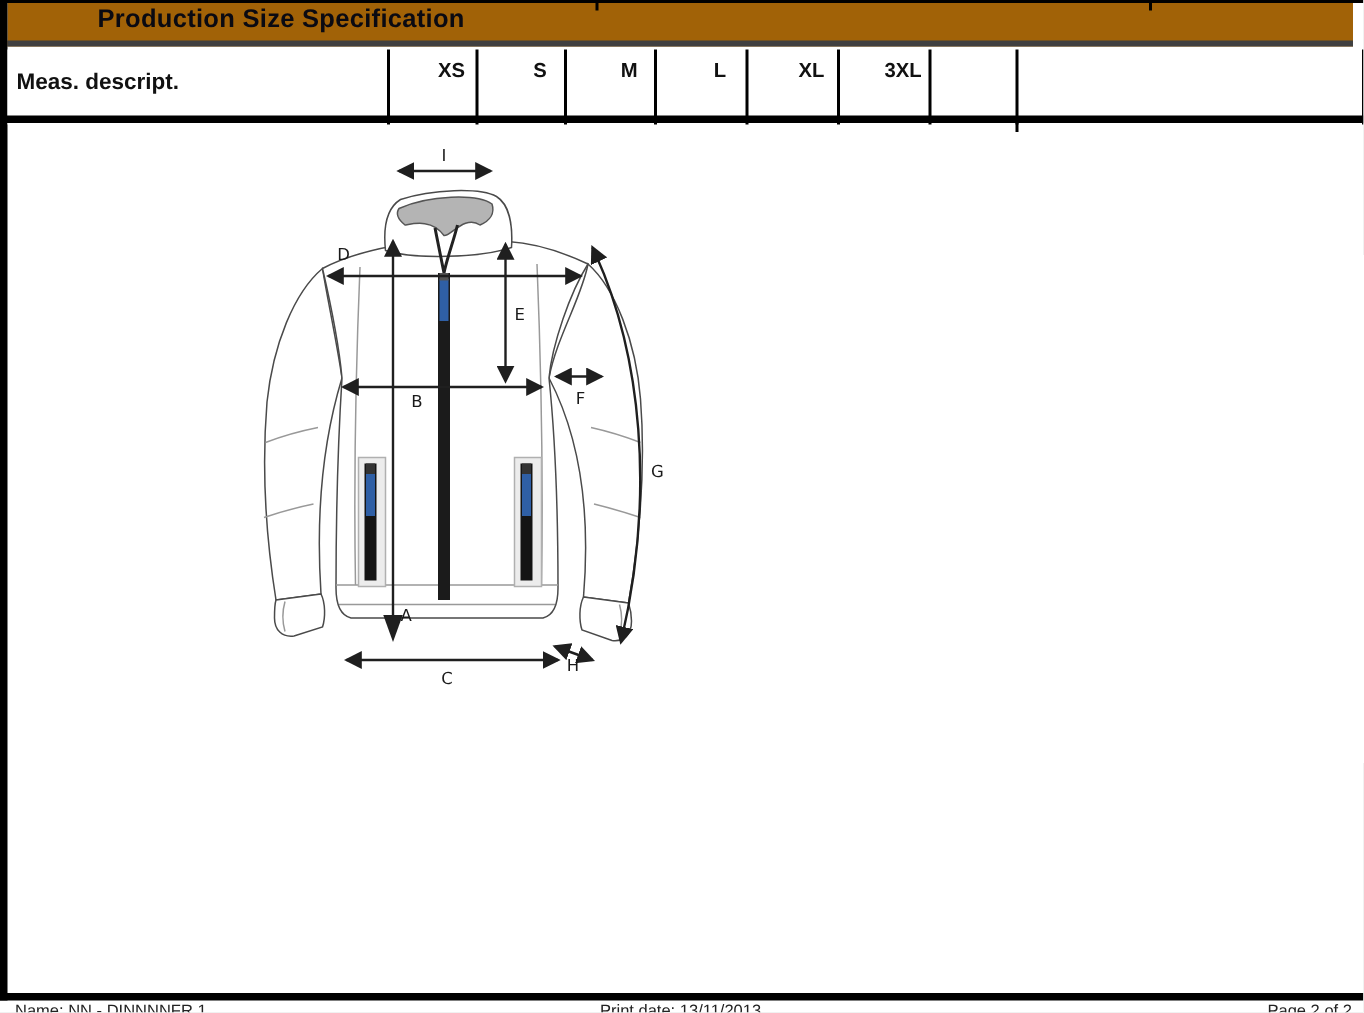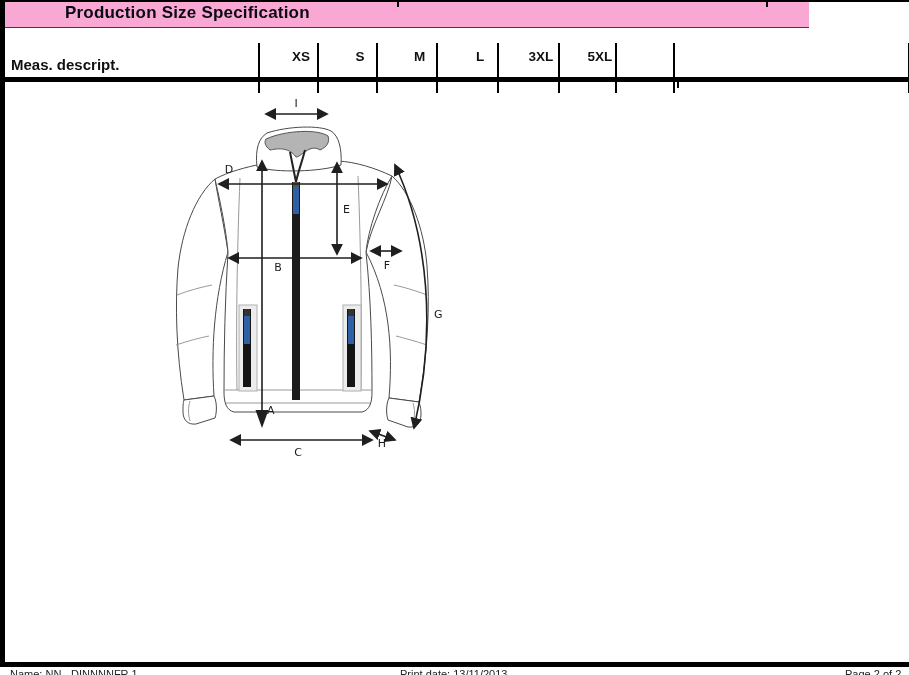--- a/index.html
+++ b/index.html
@@ -3,32 +3,32 @@
 <meta charset="utf-8">
 <style>
   html,body{margin:0;padding:0;background:#e8e8e8;}
   .page{
     position:relative;width:909px;height:675px;overflow:hidden;
     background:#ffffff;font-family:"Liberation Sans",sans-serif;
   }
   .top-line{position:absolute;left:0;top:0;width:909px;height:2px;background:#000;}
   .left-bar{position:absolute;left:0;top:0;width:5px;height:667px;background:#000;}
   .header-bar{
-    position:absolute;left:5px;top:2px;width:804px;height:25px;
-    background:#f9a8d4;border-bottom:1px solid #404040;
+    position:absolute;left:5px;top:2px;width:897px;height:25px;
+    background:#a16207;border-bottom:4px solid #404040;
   }
   .page-title{
     position:absolute;left:60px;top:1px;font-size:17px;font-weight:bold;
     color:#0a0a12;letter-spacing:.2px;white-space:nowrap;
   }
   .header-tick{position:absolute;top:0;width:2px;height:7px;background:#000;}
   .tick-a{left:397px;} .tick-b{left:766px;}
 
   .size-table{
-    position:absolute;left:5px;top:43px;width:903px;height:50px;
+    position:absolute;left:5px;top:33px;width:903px;height:50px;
     display:flex;border-right:2px solid #000;background:#fff;
   }
   .cell{
     box-sizing:border-box;border-left:2px solid #000;
     font-weight:bold;color:#111;overflow:hidden;padding-left:25px;
   }
   .cell:first-child{border-left:none;}
   .cell-label{width:253px;font-size:15px;padding:13px 0 0 6px;}
   .cell-size{
     text-align:center;font-size:13.5px;padding-top:5px;line-height:17px;
@@ -69,24 +69,24 @@
     <div class="cell cell-size w59">
         <div>S</div>
       </div>
     <div class="cell cell-size w60">
         <div>M</div>
       </div>
     <div class="cell cell-size w61">
         <div>L</div>
       </div>
     <div class="cell cell-size w61">
+        <div>XL</div>
+      </div>
+    <div class="cell cell-size w61">
         <div>3XL</div>
-      </div>
-    <div class="cell cell-size w57">
-        <div>5XL</div>
       </div>
     <div class="cell cell-size w58">
         <div></div>
       </div>
     <div class="cell cell-size w53">
         <div></div>
       </div>
   </div>
   <div class="thick-hline-top"></div>
   <div class="below-tick"></div>

